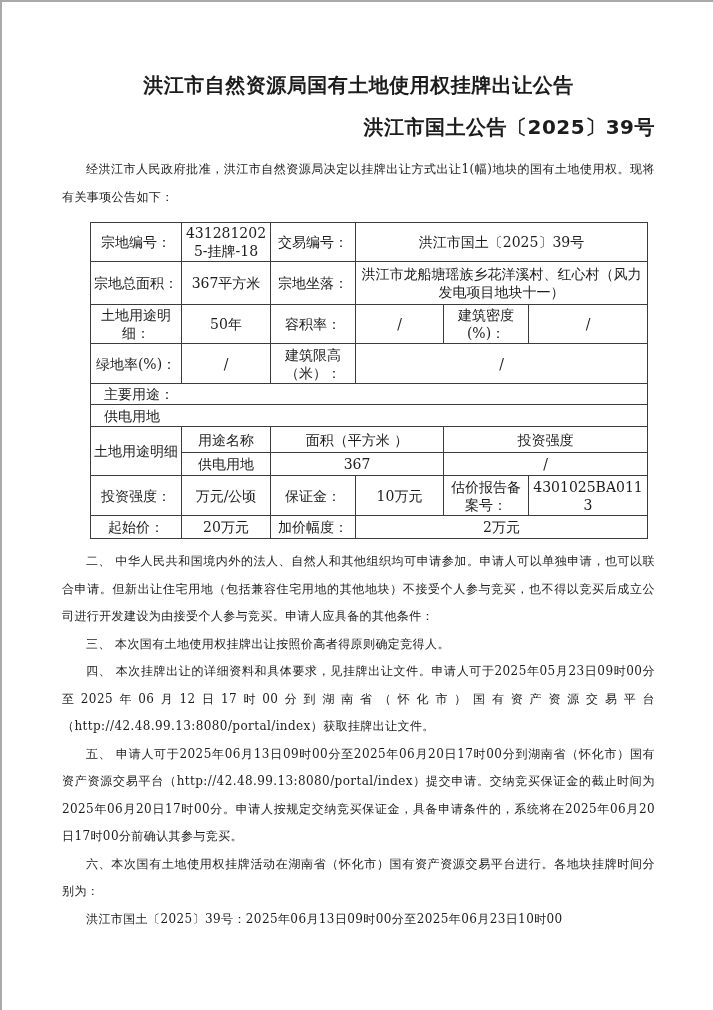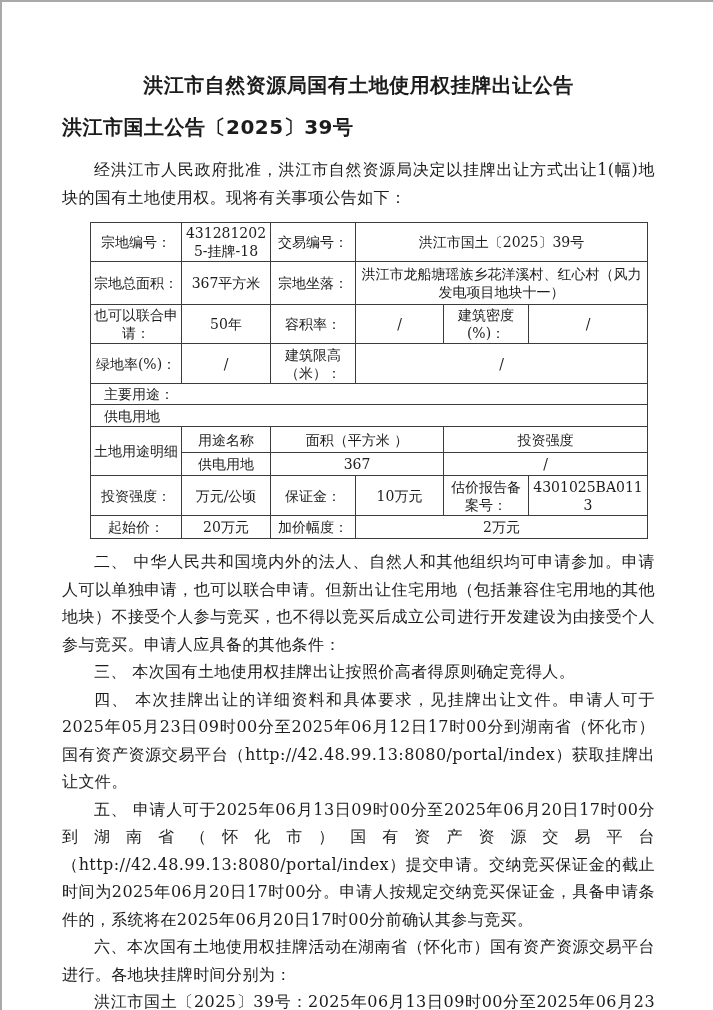--- a/index.html
+++ b/index.html
@@ -26,27 +26,27 @@
     line-height: 28px;
     text-align: center;
     letter-spacing: 0.5px;
     margin-top: 15px;
   }
   .doc-subtitle {
     font-family: "DejaVu Sans", "Liberation Sans", sans-serif;
     font-weight: bold;
     font-size: 20px;
     line-height: 28px;
-    text-align: left;
+    text-align: right;
     letter-spacing: 0.5px;
     margin-top: 14px;
     margin-bottom: 15px;
   }
   .para {
-    font-size: 16px;
+    font-size: 12px;
     line-height: 27.5px;
     text-align: justify;
     text-indent: 2em;
     letter-spacing: 0.4px;
   }
   .parcel-table {
     border-collapse: collapse;
     table-layout: fixed;
     width: 557px;
     margin: 11px 0 9px 28px;
@@ -97,21 +97,21 @@
         <td>交易编号：</td>
         <td colspan="3">洪江市国土〔2025〕39号</td>
       </tr>
       <tr class="h43">
         <td>宗地总面积：</td>
         <td>367平方米</td>
         <td>宗地坐落：</td>
         <td colspan="3">洪江市龙船塘瑶族乡花洋溪村、红心村（风力发电项目地块十一）</td>
       </tr>
       <tr class="h39">
-        <td>也可以联合申请：</td>
+        <td>土地用途明细：</td>
         <td>50年</td>
         <td>容积率：</td>
         <td>/</td>
         <td>建筑密度(%)：</td>
         <td>/</td>
       </tr>
       <tr class="h40">
         <td>绿地率(%)：</td>
         <td>/</td>
         <td>建筑限高（米）：</td>

